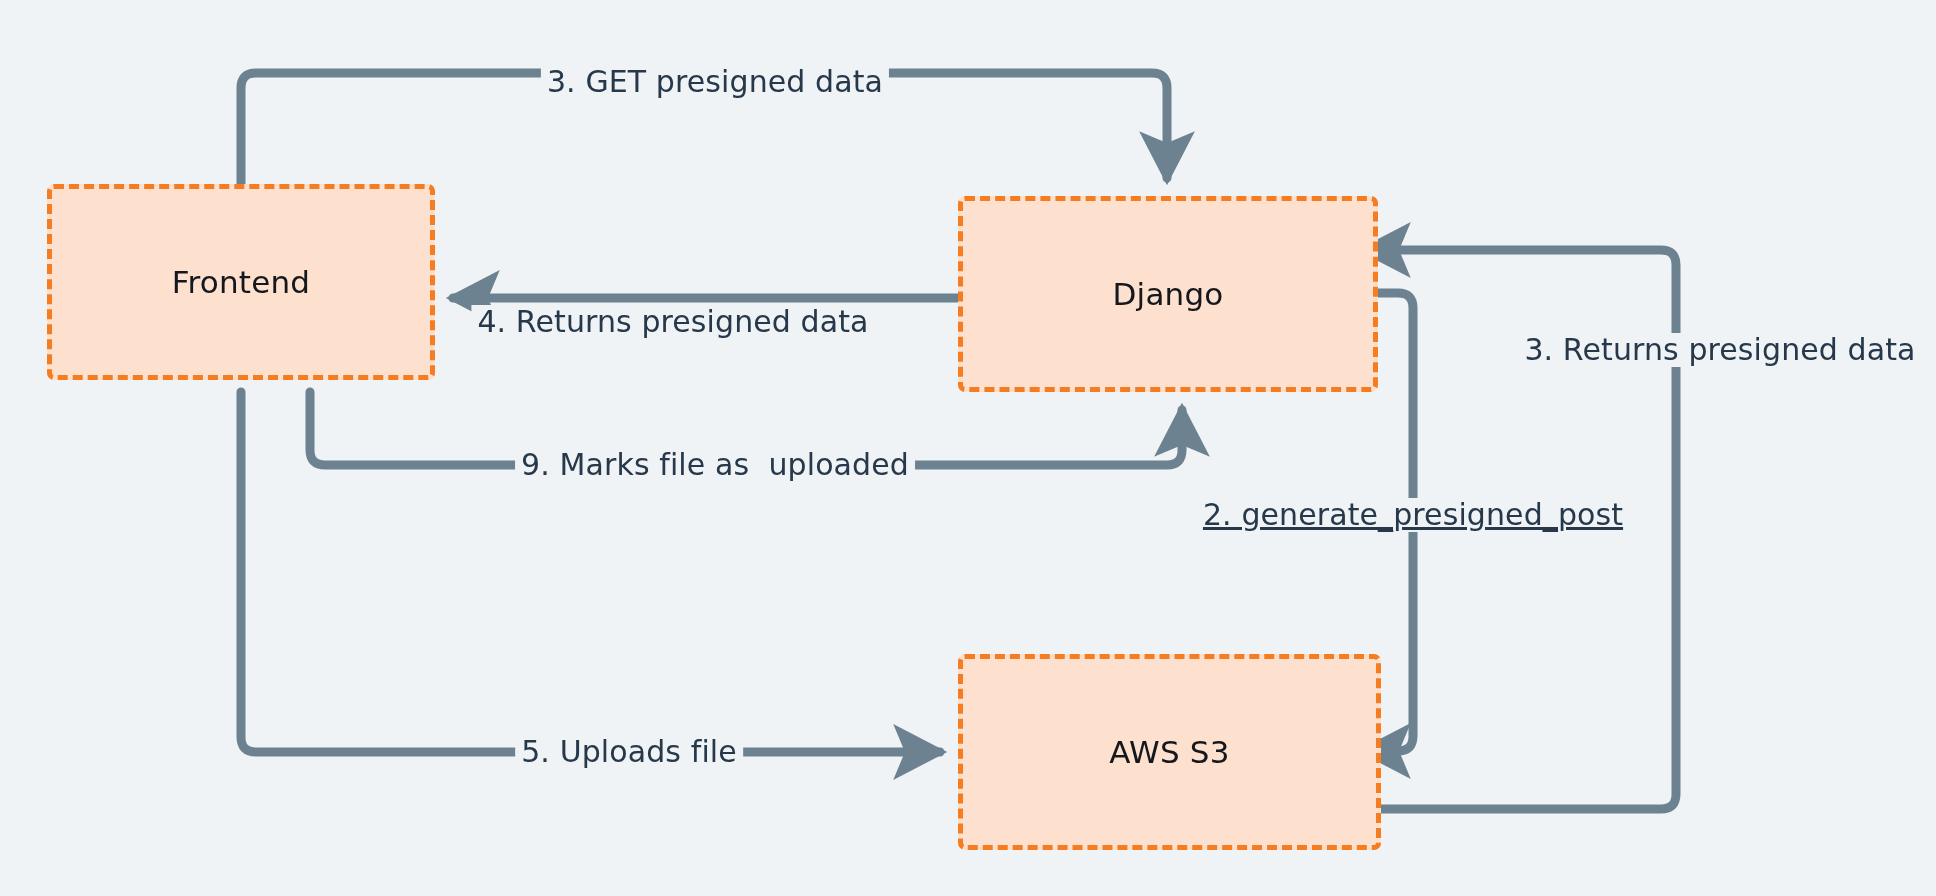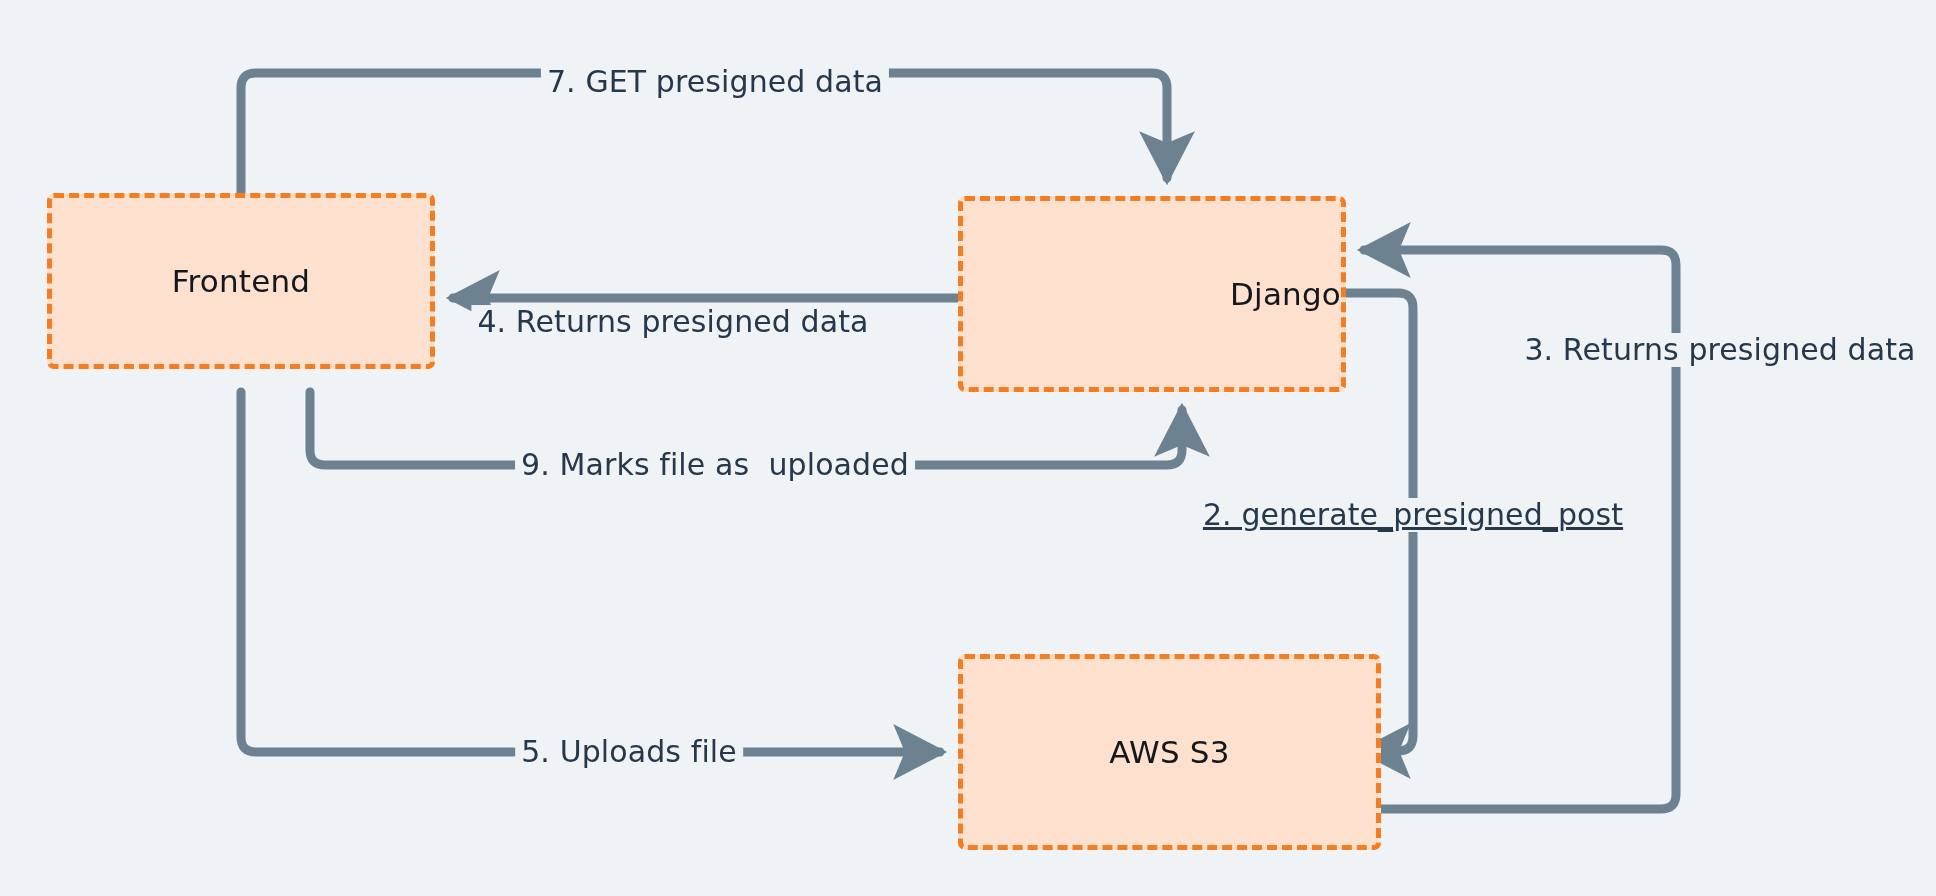--- a/index.html
+++ b/index.html
@@ -68,33 +68,33 @@
       <path d="M1346,809 L1661,809 Q1676,809 1676,794 L1676,265 Q1676,250 1661,250 L1364,250" marker-end="url(#ah)"></path>
 
       <path d="M958,298 L453,298" marker-end="url(#ah)"></path>
 
       <path d="M241,392 L241,737 Q241,752 256,752 L940,752" marker-end="url(#ah)"></path>
 
       <path d="M310,392 L310,450 Q310,465 325,465 L1167,465 Q1182,465 1182,450 L1182,410" marker-end="url(#ah)"></path>
     </g>
   </svg>
 
-  <div class="node" style="left:47px; top:193px; width:388px; height:176px;">
+  <div class="node" style="left:47px; top:184px; width:388px; height:196px;">
     <span>Frontend</span>
   </div>
 
-  <div class="node" style="left:958px; top:196px; width:388px; height:196px;justify-content:flex-end;">
+  <div class="node" style="left:958px; top:196px; width:420px; height:196px;">
     <span>Django</span>
   </div>
 
   <div class="node" style="left:958px; top:654px; width:423px; height:196px;">
     <span>AWS S3</span>
   </div>
 
-  <div class="edge-label" style="left:715px; top:82px;">7. GET presigned data</div>
+  <div class="edge-label" style="left:715px; top:82px;">3. GET presigned data</div>
 
   <div class="edge-label" style="left:1413px; top:515px;text-decoration:underline;">2. generate_presigned_post</div>
 
   <div class="edge-label" style="left:1676px; top:350px;margin-left:44px;">3. Returns presigned data</div>
 
   <div class="edge-label" style="left:673px; top:298px;margin-top:24px;">4. Returns presigned data</div>
 
   <div class="edge-label" style="left:629px; top:752px;">5. Uploads file</div>
 
   <div class="edge-label" style="left:715px; top:465px;">9. Marks file as  uploaded</div>

